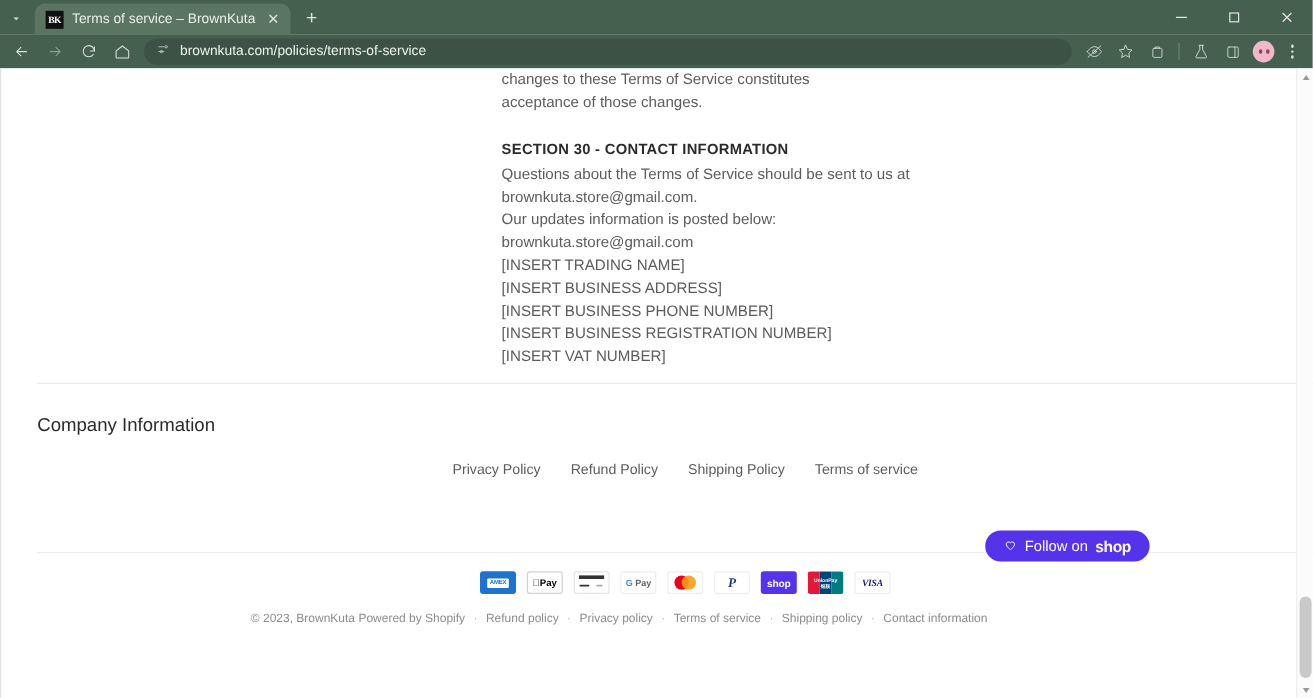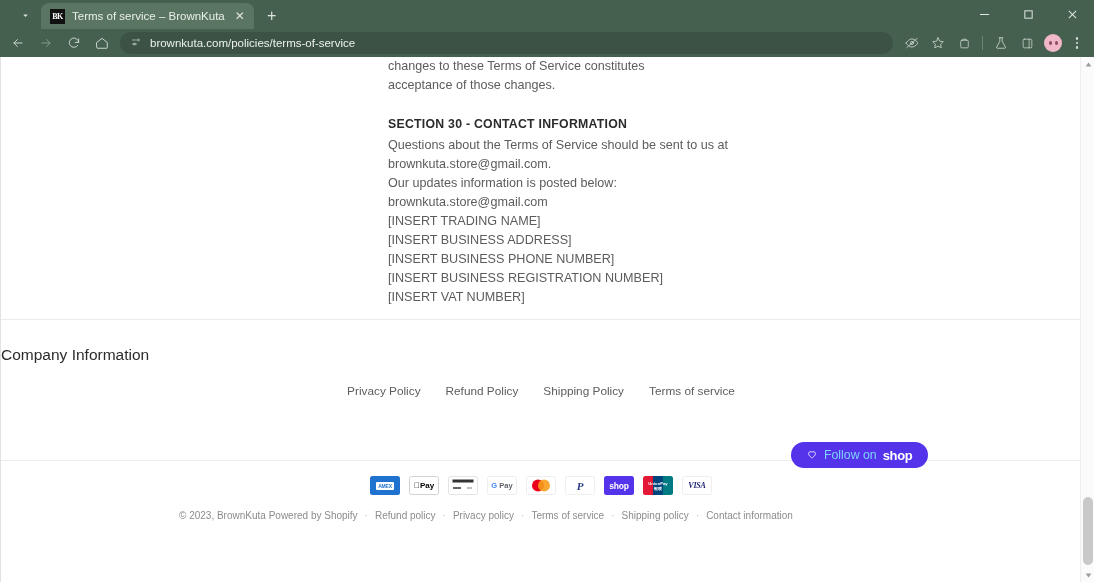--- a/index.html
+++ b/index.html
@@ -11,21 +11,21 @@
   }
 
   
   .browser { width: 1094px; height: 582px; position: relative; }
 
   .chrome-tabstrip {
     height: 29px;
     background: #45604e;
     display: flex;
     align-items: flex-end;
-    padding-left: 12px;
+    padding-left: 0;
     position: relative;
   }
   .tab-search-btn {
     width: 26px; height: 24px;
     display: flex; align-items: center; justify-content: center;
     margin-bottom: 2px; border-radius: 50%;
     cursor: pointer;
   }
   .tab-search-btn svg { fill: #d7e2d9; }
 
@@ -151,20 +151,21 @@
   .kebab i { width: 2.5px; height: 2.5px; border-radius: 50%; background: #d7e2d9; display:block; }
 
   
   .viewport {
     position: relative;
     width: 1094px;
     height: 525px;
     background: #ffffff;
     overflow: hidden;
     border-left: 1px solid #e2e2e2;
+    padding-left: 30px;
   }
   .page {
     width: 1080px;
     height: 525px;
     position: relative;
   }
 
   .article {
     padding: 0 0 12px 0;
     border-bottom: 1px solid #eceaea;
@@ -263,21 +264,21 @@
     background: #5433eb;
     border-radius: 14px;
     display: flex;
     align-items: center;
     gap: 6px;
     padding: 0 15px;
     border: none;
     cursor: pointer;
   }
   .shop-btn .heart svg { stroke: #fff; fill: none; stroke-width: 1.6; }
-  .shop-btn .lbl { color: #7dd3fc; font-size: 12.3px; }
+  .shop-btn .lbl { color: #ffffff; font-size: 12.3px; }
   .shop-btn .shopword {
     color: #fff; font-size: 13px; font-weight: bold; letter-spacing: -0.3px;
   }
 
   
   .footer-bottom {
     border-top: 1px solid #ededed;
     padding-top: 15px;
   }
   .pay-row {

